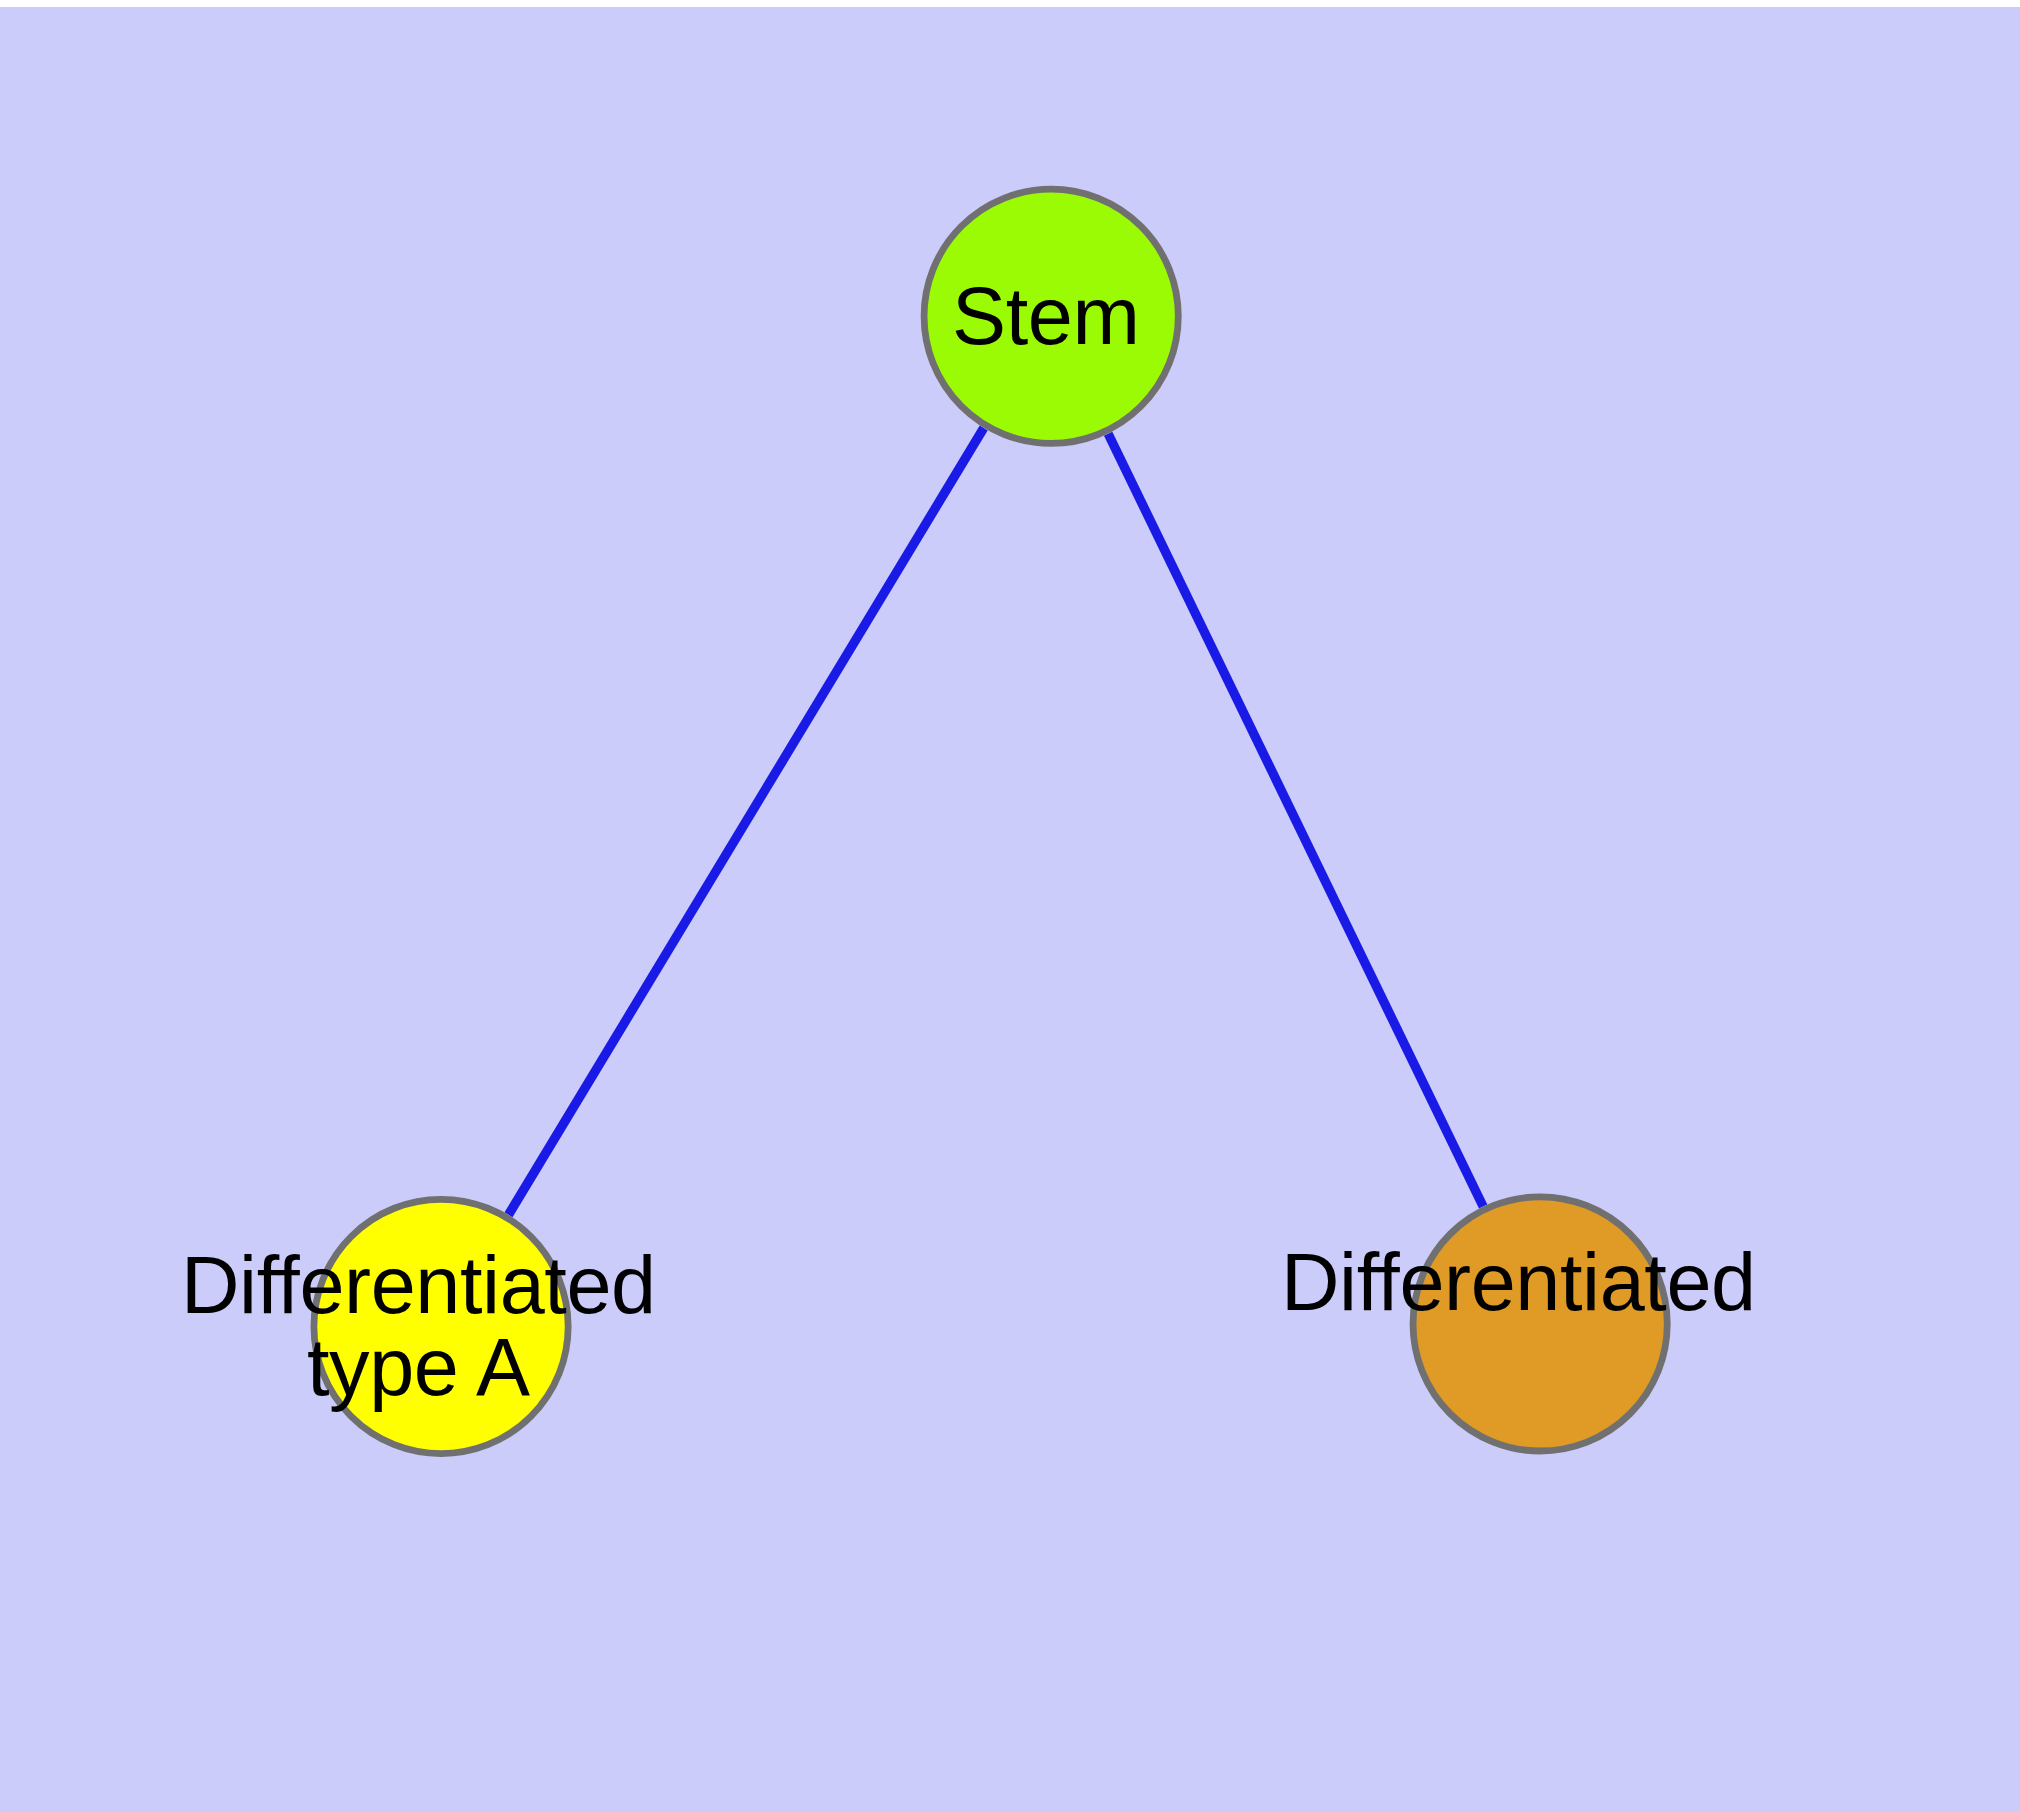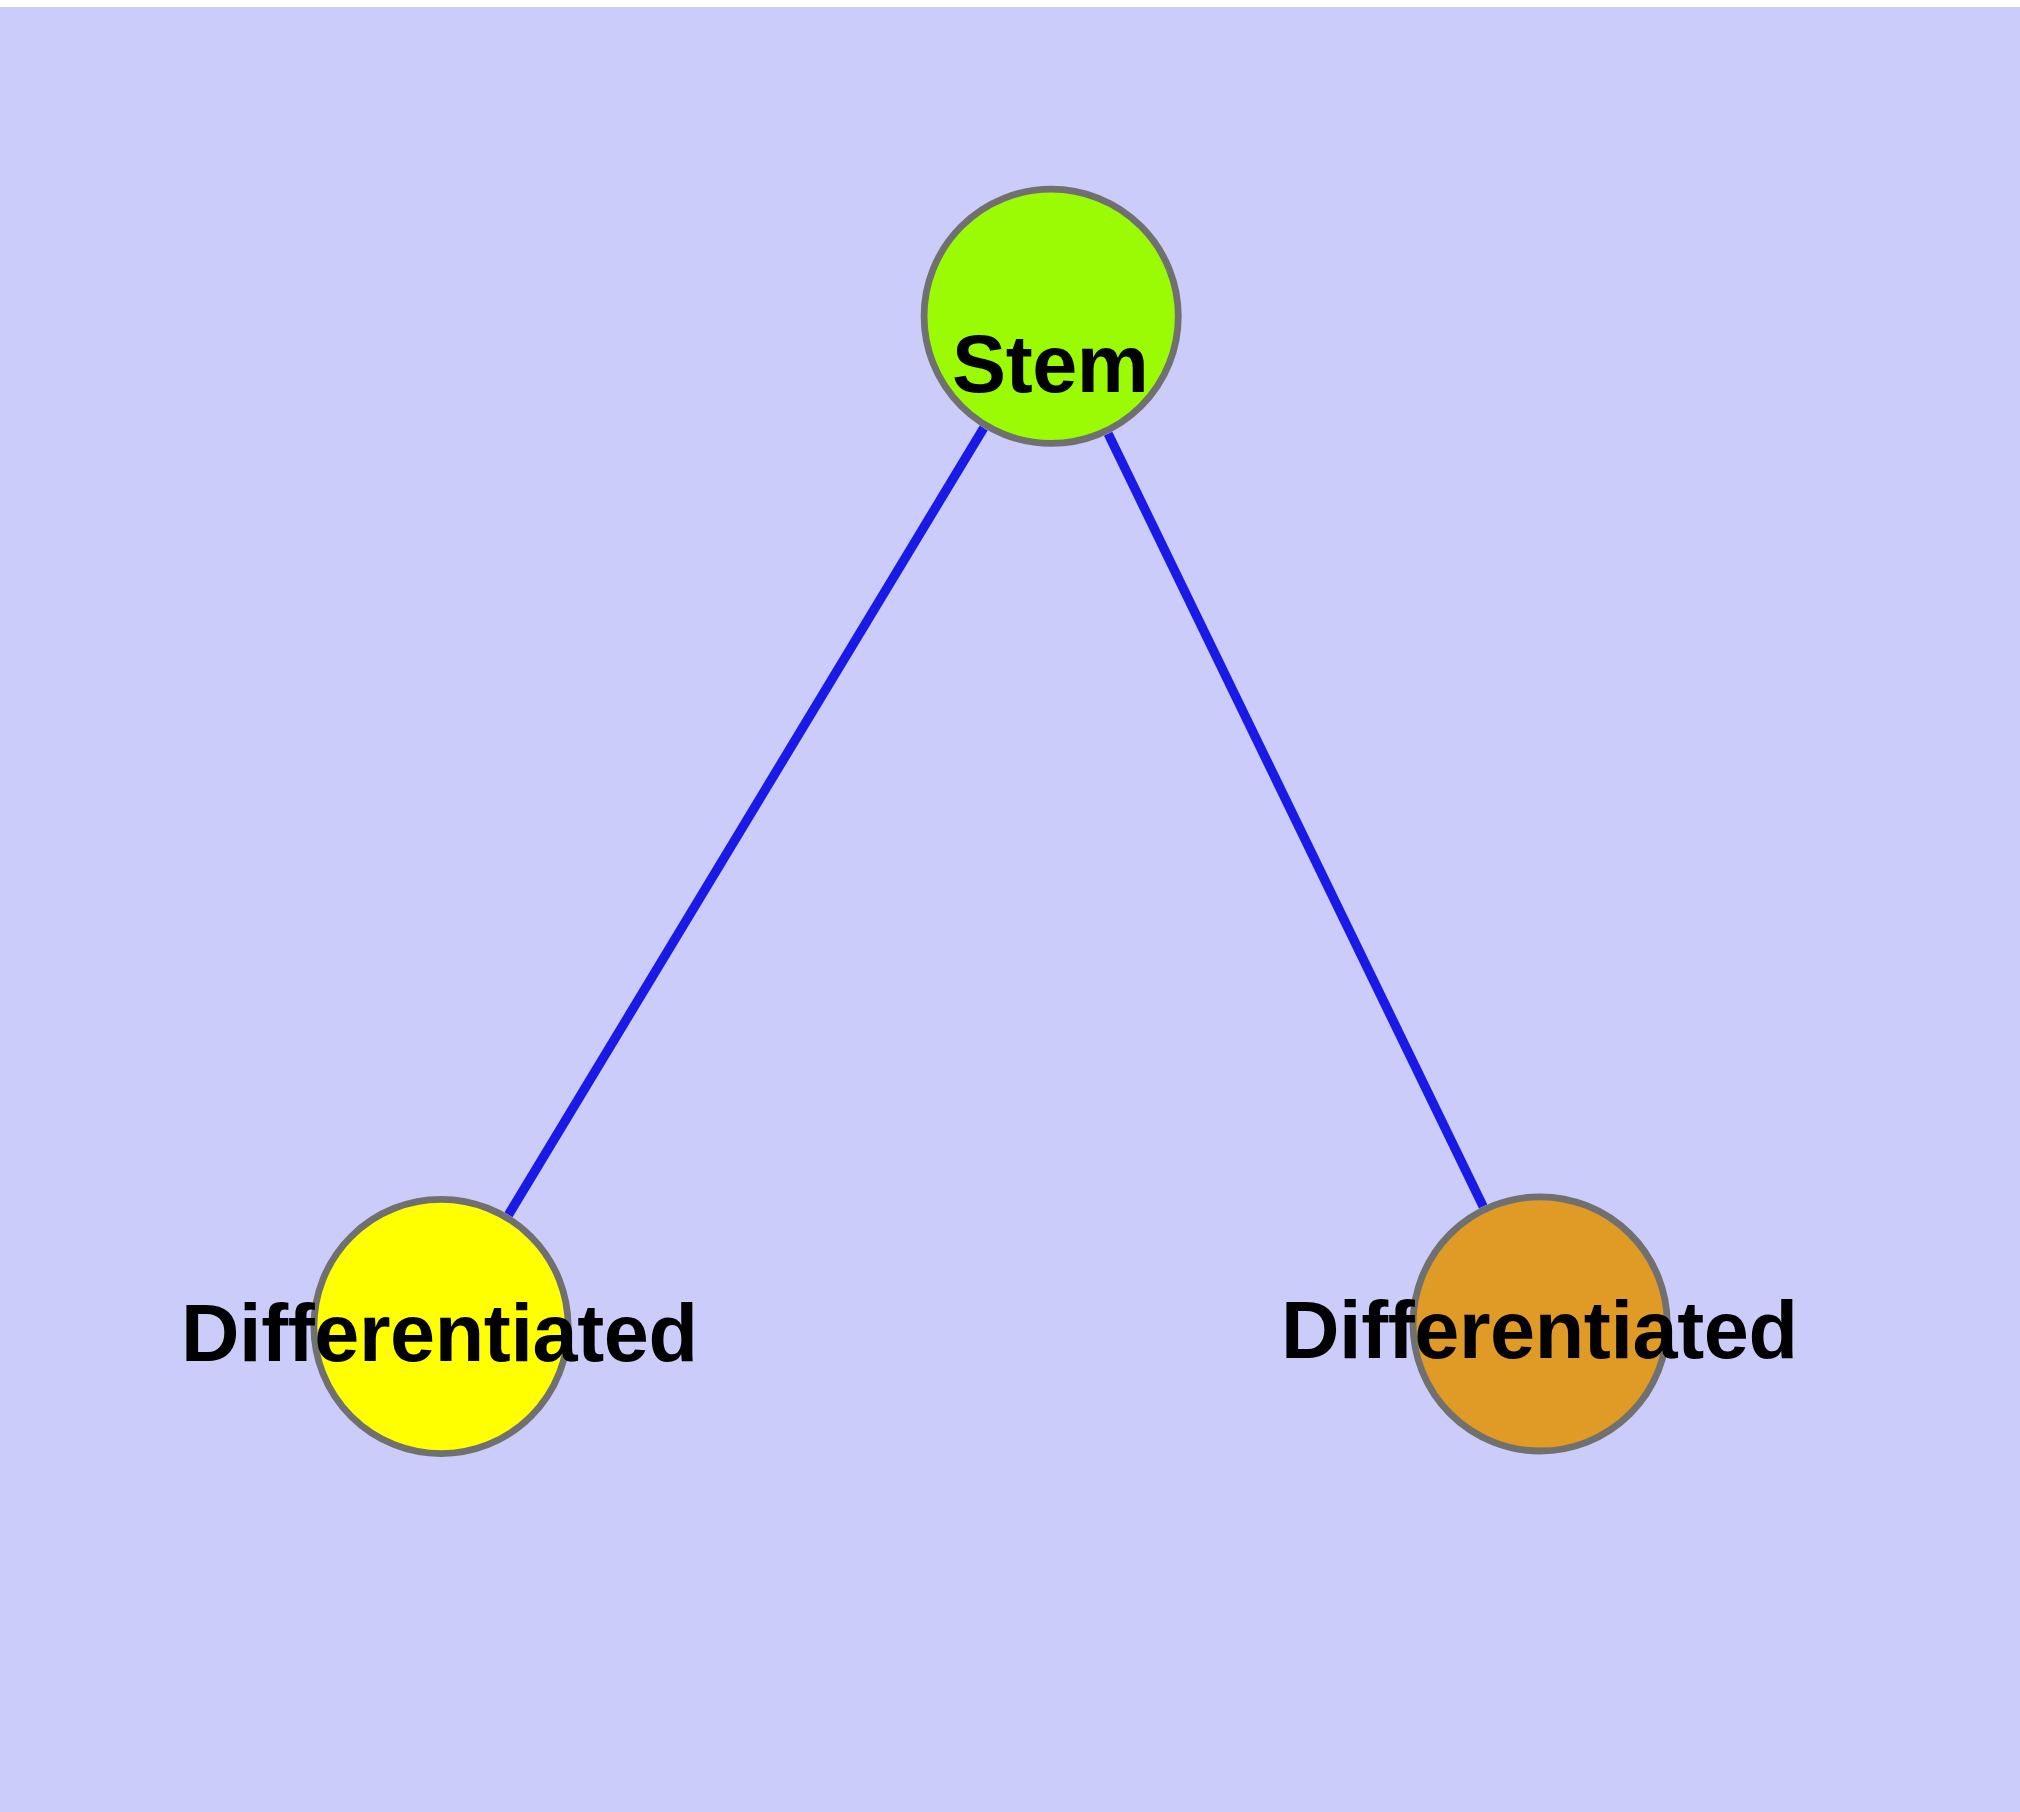--- a/index.html
+++ b/index.html
@@ -29,26 +29,25 @@
     left: 0;
     top: 0;
     width: 2021px;
     height: 1805px;
     display: block;
   }
   .node-label {
     position: absolute;
     text-align: center;
     color: #000000;
-    font-weight: bold;
+    font-weight: normal;
     line-height: 1.02;
     white-space: nowrap;
     pointer-events: none;
     letter-spacing: -0.4px;
-    margin-top: 48px;
   }
   .node-label.big {
     font-size: 81px;
   }
   .node-label .line {
     display: block;
   }
 </style>
 </head>
 <body>
@@ -65,20 +64,21 @@
           <circle cx="520" cy="1557" r="150" fill="#ffff00" stroke="#707070" stroke-width="8"></circle>
           <circle cx="1817" cy="1554" r="150" fill="#e09a26" stroke="#707070" stroke-width="8"></circle>
         </g>
     </svg>
     <div id="labels-layer">
         <div class="node-label big" style="font-size: 81px; color: rgb(0, 0, 0); left: 952px; top: 268px;">
           <span class="line">Stem</span>
         </div>
         <div class="node-label big" style="font-size: 81px; color: rgb(0, 0, 0); left: 181px; top: 1237px;">
           <span class="line">Differentiated</span>
+          <span class="line">type A</span>
         </div>
         <div class="node-label big" style="font-size: 81px; color: rgb(0, 0, 0); left: 1281px; top: 1234px;">
           <span class="line">Differentiated</span>
         </div>
       </div>
   </div>
 </div>
 
 
 </body></html>

